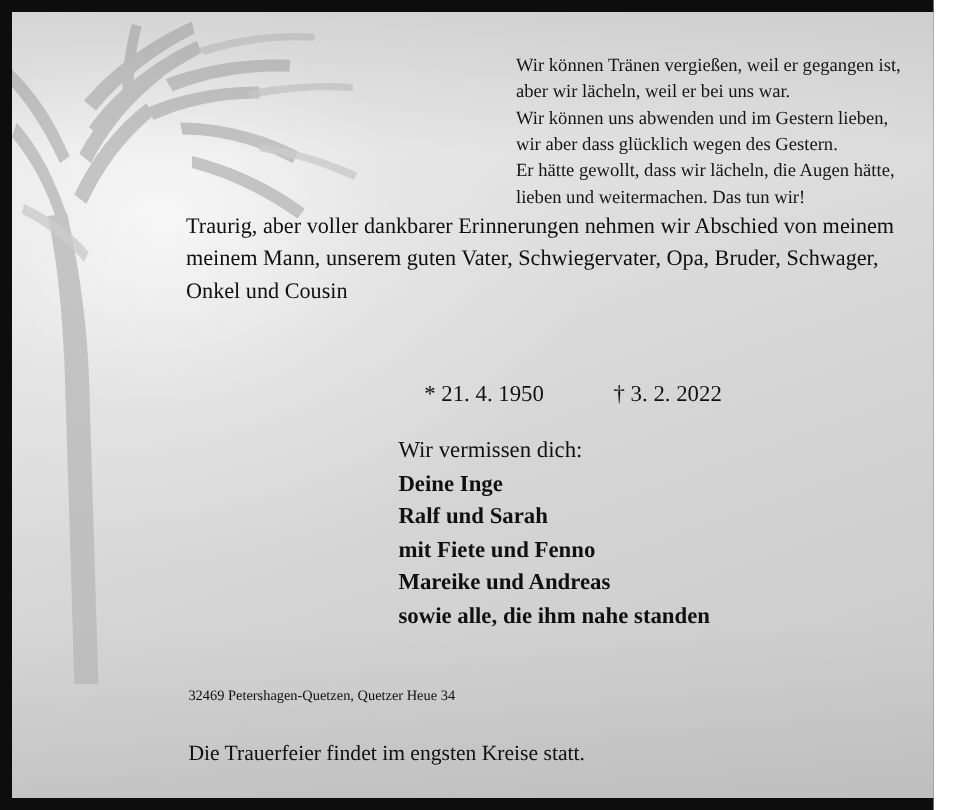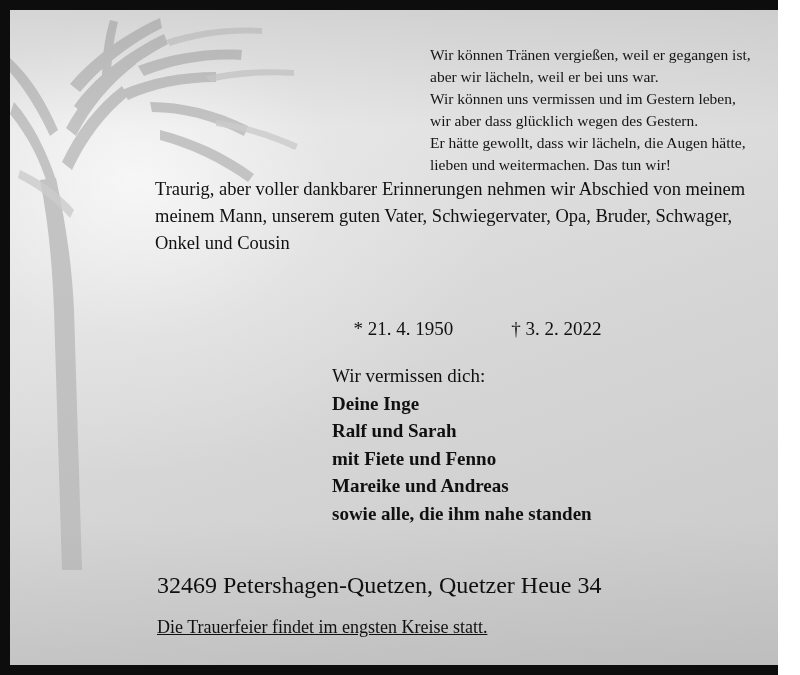--- a/index.html
+++ b/index.html
@@ -99,32 +99,31 @@
     line-height: 1.45;
     color: #101010;
   }
   .missing .lead { font-weight: normal; }
   .missing .nameline { font-weight: bold; }
 
   .address {
     position: absolute;
     left: 147px;
     top: 562px;
-    font-size: 24px;
+    font-size: 12px;
     color: #101010;
     text-align: right;
   }
 
   .notice {
     position: absolute;
     left: 147px;
     top: 607px;
     font-size: 18px;
     color: #101010;
-    text-decoration: underline;
   }
 </style>
 </head>
 <body>
 
 <div id="page">
   <div id="card">
 
     <svg id="tree" viewBox="0 0 320 560" preserveAspectRatio="none">
       <g fill="#b9b9b9" opacity="0.95">
@@ -147,21 +146,21 @@
         <path d="M206 110 C234 114 262 122 288 134 L285 140 C260 128 232 120 206 116 Z"></path>
         <path d="M64 200 C50 184 32 170 10 160 L8 168 C28 178 46 192 60 208 Z"></path>
       </g>
     </svg>
 
     <div id="vignette"></div>
 
     <div class="poem">
       <div>Wir können Tränen vergießen, weil er gegangen ist,</div>
       <div>aber wir lächeln, weil er bei uns war.</div>
-      <div>Wir können uns vermissen und im Gestern leben,</div>
+      <div>Wir können uns abwenden und im Gestern lieben,</div>
       <div>wir aber dass glücklich wegen des Gestern.</div>
       <div>Er hätte gewollt, dass wir lächeln, die Augen hätte,</div>
       <div>lieben und weitermachen. Das tun wir!</div>
     </div>
 
     <div class="intro">Traurig, aber voller dankbarer Erinnerungen nehmen wir Abschied von meinem meinem Mann, unserem guten Vater, Schwiegervater, Opa, Bruder, Schwager, Onkel und Cousin</div>
 
 
     <div class="dates">
       <span>* 21. 4. 1950</span><span class="gap"></span><span>† 3. 2. 2022</span>

